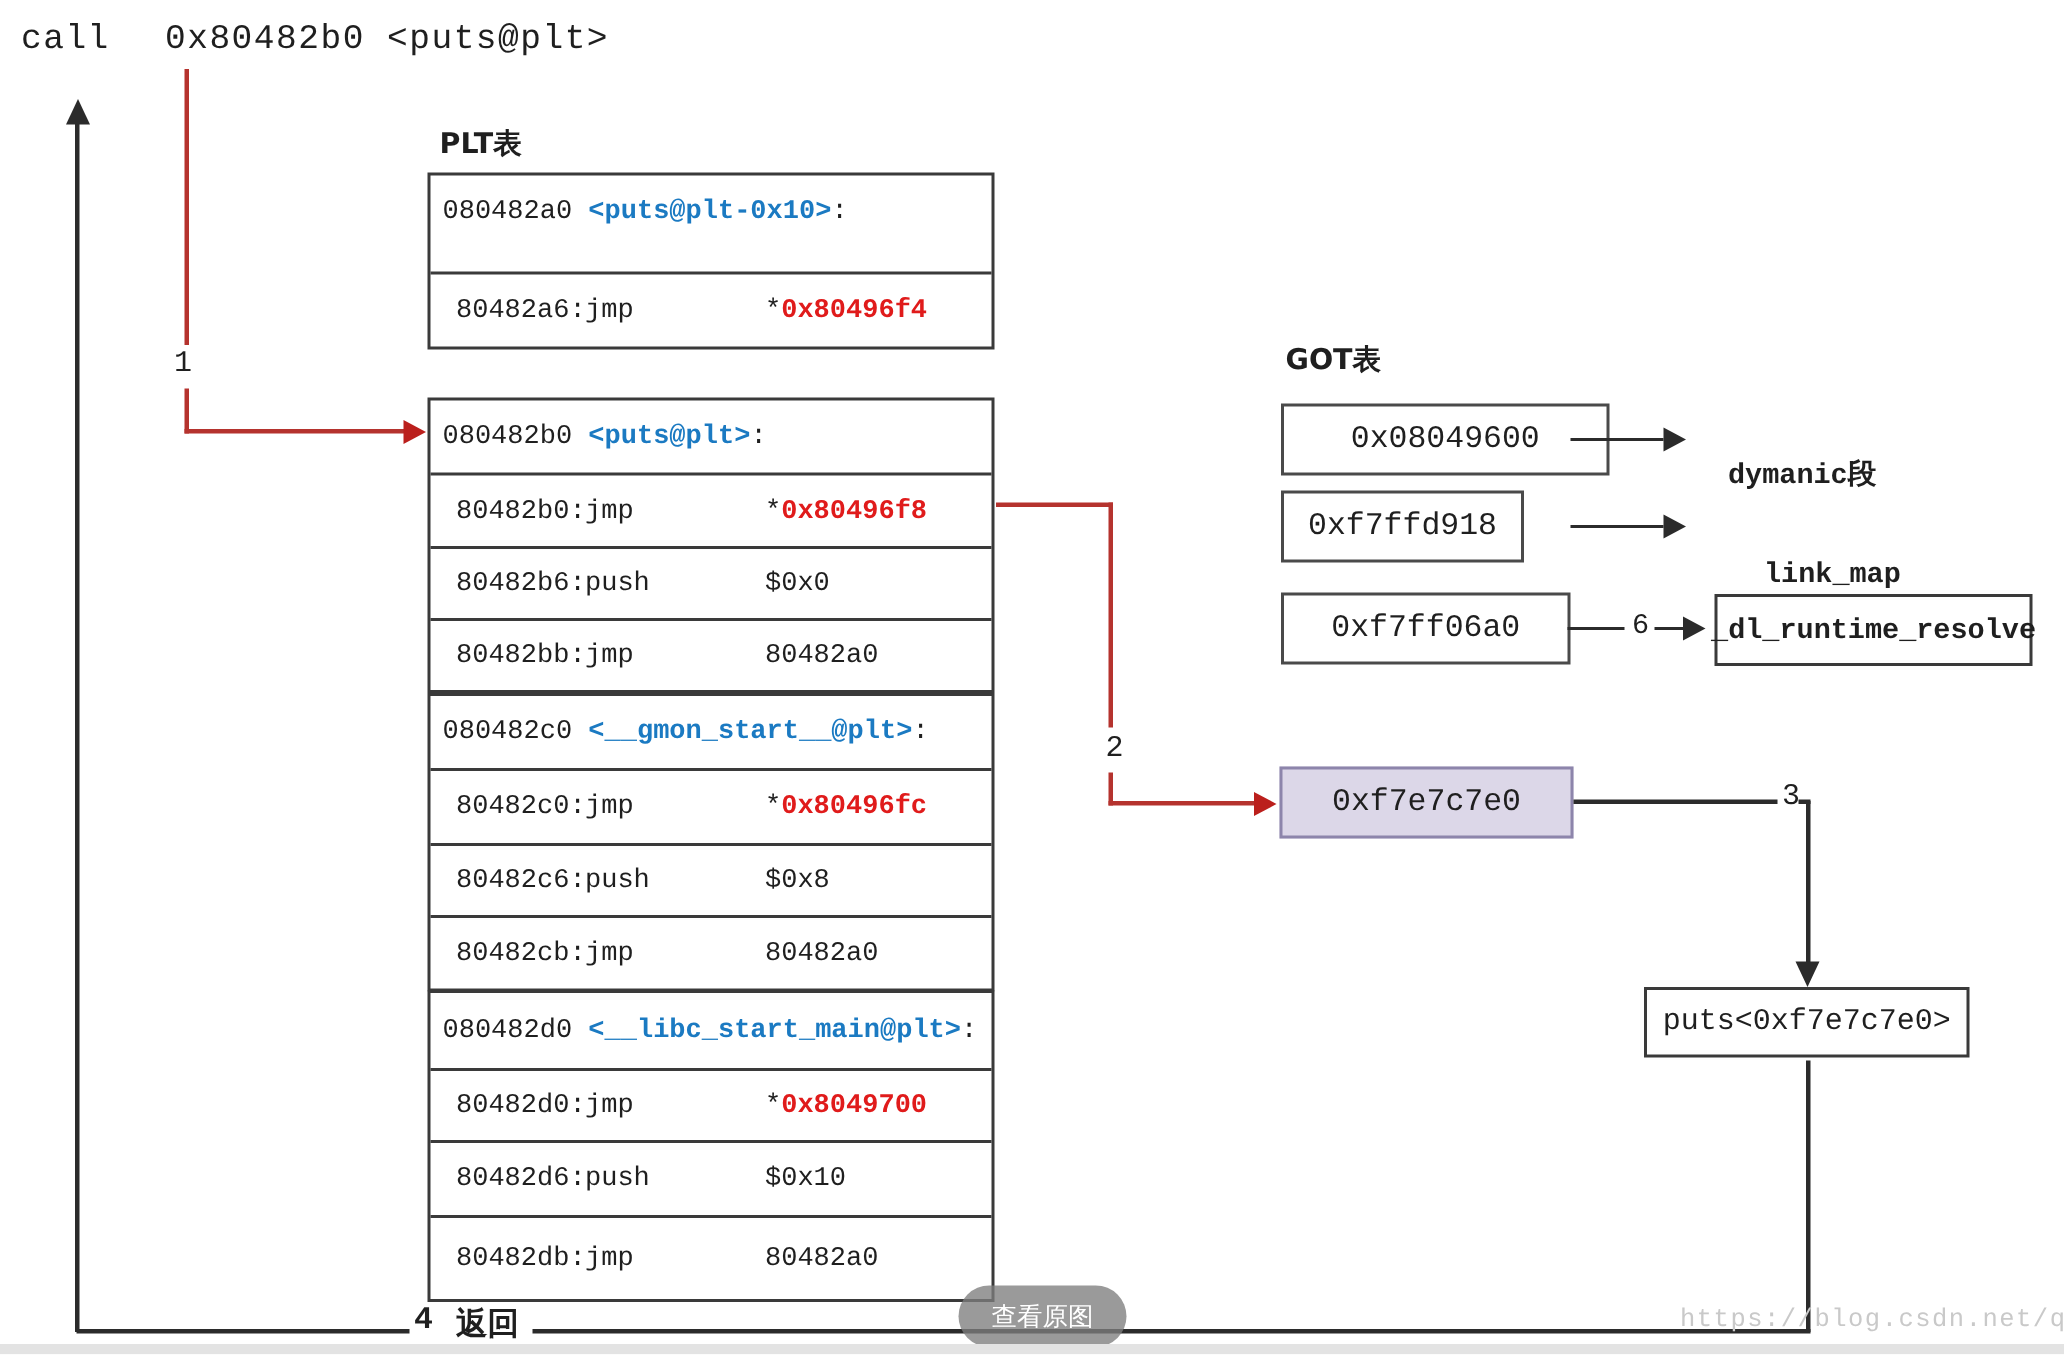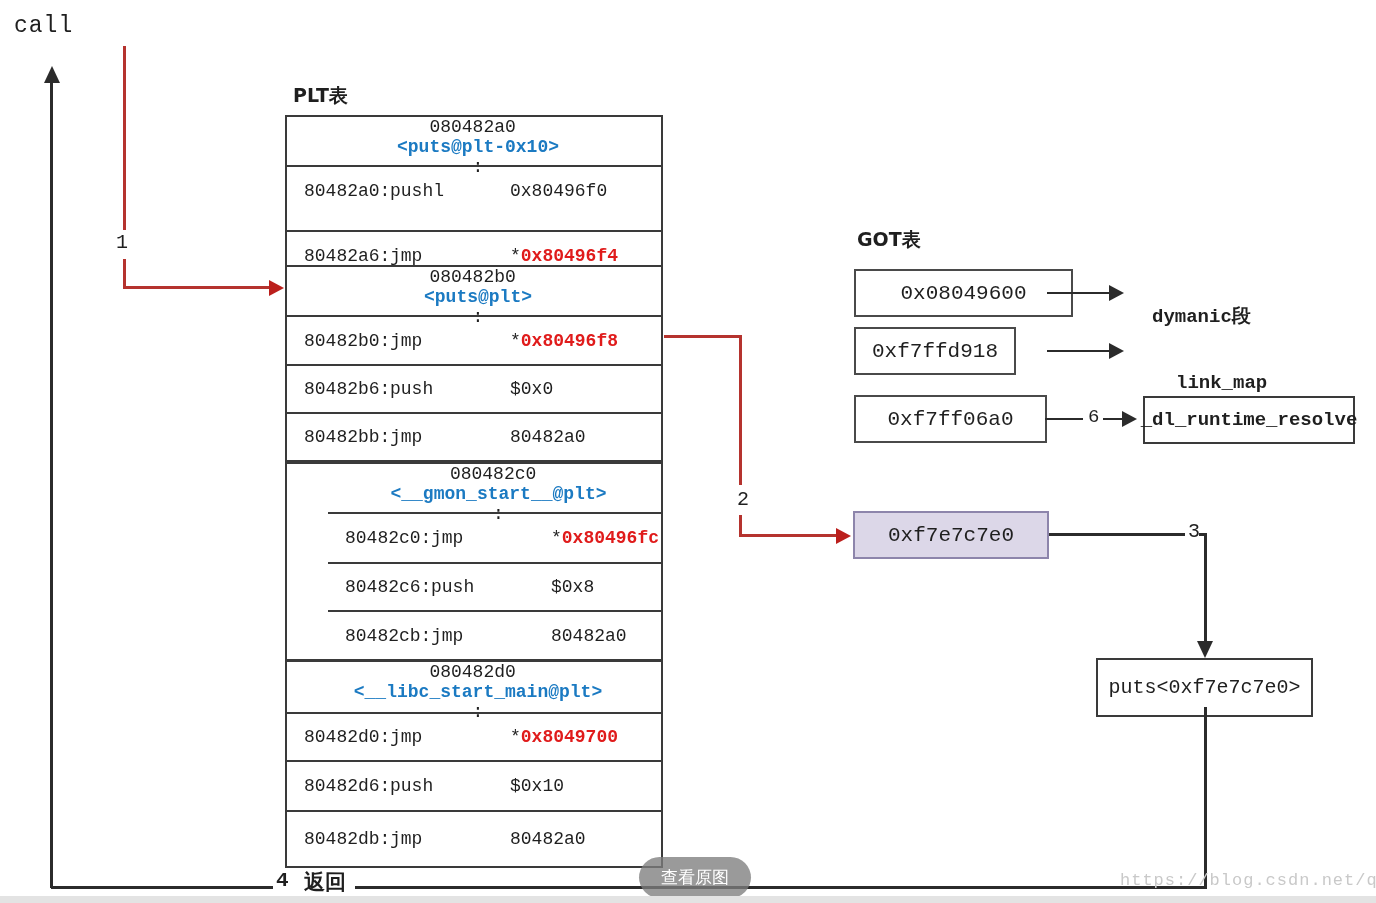--- a/index.html
+++ b/index.html
@@ -22,66 +22,66 @@
   .blue{color:#1b7ac2;font-weight:bold;}
   .redtext{color:#e01b1b;font-weight:bold;}
   
   .box{position:absolute;border:2px solid #4a4a4a;background:#fff;box-sizing:border-box;
        display:flex;align-items:center;justify-content:center;font-size:21px;}
   .box.resolved{background:#dcd7e8;border-color:#8d85ab;}
   .box.boldlabel{font-size:19px;font-weight:bold;}
   
   .plt-block{position:absolute;left:285px;width:378px;border:2px solid #3a3a3a;background:#fff;box-sizing:border-box;}
   .plt-row{display:flex;align-items:center;font-size:18px;box-sizing:border-box;border-top:2px solid #3a3a3a;white-space:pre;}
-  .plt-row:first-child{border-top:none;flex-direction:column;}
+  .plt-row:first-child{border-top:none;}
   .plt-row.hdr{padding-left:8px;}
   .plt-row.ins{padding-left:17px;}
   .c-addr{display:inline-block;width:86px;}
   .c-mnem{display:inline-block;width:120px;}
   .got-target{position:absolute;font-size:19px;font-weight:bold;white-space:nowrap;margin-top:32px;}
   .watermark{position:absolute;font-size:17px;color:#c9c9c9;letter-spacing:1px;white-space:nowrap;}
   .view-btn{position:absolute;border:none;border-radius:21px;background:rgba(125,125,125,0.78);
             color:#ffffff;font-size:17px;font-family:"DejaVu Sans","Liberation Sans",sans-serif;
             display:flex;align-items:center;justify-content:center;cursor:pointer;}
   .btm-strip{position:absolute;left:0;right:0;bottom:0;height:7px;background:#e3e3e3;}
 </style>
 </head>
 <body>
 
 <div class="canvas">
 
   <span class="abs calltxt" style="left:14px;top:13px;">call</span>
+  <span class="abs calltxt" style="left:110px;top:13px;">0x80482b0 &lt;puts@plt&gt;</span>
 
   <div class="arr up" style="left:44px;top:66px;"></div>
   <div class="ln" style="left:50px;top:82px;width:2.5px;height:806px;"></div>
   <div class="ln" style="left:51px;top:886px;width:222px;height:2.5px;"></div>
   <span class="abs flow-num" style="left:274px;top:869px;font-weight:bold;font-size:21px;">4</span>
   <span class="abs flow-num" style="left:302px;top:868px;font-weight:bold;font-size:21px;font-family:'DejaVu Sans','Liberation Sans',sans-serif;">返回</span>
   <div class="ln" style="left:355px;top:886px;width:852px;height:2.5px;"></div>
 
   <div class="ln red" style="left:123px;top:46px;width:3px;height:184px;"></div>
   <span class="abs flow-num" style="left:114px;top:231px;">1</span>
   <div class="ln red" style="left:123px;top:259px;width:3px;height:30px;"></div>
   <div class="ln red" style="left:123px;top:286px;width:148px;height:3px;"></div>
   <div class="arr right red" style="left:269px;top:280px;"></div>
 
   <div class="abs sect-title" style="left:293px;top:83px;font-family:'DejaVu Sans','Liberation Sans',sans-serif;">PLT表</div>
   <div id="plt-table">
       <div class="plt-block" style="top: 115px;">
         <div class="plt-row hdr" style="height: 48px;"><span>080482a0 </span><span class="blue">&lt;puts@plt-0x10&gt;</span><span>:</span></div>
-        <div class="plt-row ins" style="height: 49px;"><span class="c-addr">80482a0:</span><span class="c-mnem">pushl</span><span>0x80496f0</span></div>
         <div class="plt-row ins" style="height: 50px; margin-top: 16px;"><span class="c-addr">80482a6:</span><span class="c-mnem">jmp</span><span><span>*</span><span class="redtext">0x80496f4</span></span></div>
       </div>
       <div class="plt-block" style="top: 265px;">
         <div class="plt-row hdr" style="height: 48px;"><span>080482b0 </span><span class="blue">&lt;puts@plt&gt;</span><span>:</span></div>
         <div class="plt-row ins" style="height: 49px;"><span class="c-addr">80482b0:</span><span class="c-mnem">jmp</span><span><span>*</span><span class="redtext">0x80496f8</span></span></div>
         <div class="plt-row ins" style="height: 48px;"><span class="c-addr">80482b6:</span><span class="c-mnem">push</span><span>$0x0</span></div>
         <div class="plt-row ins" style="height: 48px;"><span class="c-addr">80482bb:</span><span class="c-mnem">jmp</span><span>80482a0</span></div>
       </div>
-      <div class="plt-block" style="top: 462px; padding-left: 41px;">
+      <div class="plt-block" style="top: 462px;">
         <div class="plt-row hdr" style="height: 48px;"><span>080482c0 </span><span class="blue">&lt;__gmon_start__@plt&gt;</span><span>:</span></div>
         <div class="plt-row ins" style="height: 50px;"><span class="c-addr">80482c0:</span><span class="c-mnem">jmp</span><span><span>*</span><span class="redtext">0x80496fc</span></span></div>
         <div class="plt-row ins" style="height: 48px;"><span class="c-addr">80482c6:</span><span class="c-mnem">push</span><span>$0x8</span></div>
         <div class="plt-row ins" style="height: 49px;"><span class="c-addr">80482cb:</span><span class="c-mnem">jmp</span><span>80482a0</span></div>
       </div>
       <div class="plt-block" style="top: 660px;">
         <div class="plt-row hdr" style="height: 50px;"><span>080482d0 </span><span class="blue">&lt;__libc_start_main@plt&gt;</span><span>:</span></div>
         <div class="plt-row ins" style="height: 48px;"><span class="c-addr">80482d0:</span><span class="c-mnem">jmp</span><span><span>*</span><span class="redtext">0x8049700</span></span></div>
         <div class="plt-row ins" style="height: 50px;"><span class="c-addr">80482d6:</span><span class="c-mnem">push</span><span>$0x10</span></div>
         <div class="plt-row ins" style="height: 56px;"><span class="c-addr">80482db:</span><span class="c-mnem">jmp</span><span>80482a0</span></div>
@@ -124,21 +124,21 @@
   <div class="box resolved" style="left:853px;top:511px;width:196px;height:48px;">
     <span>0xf7e7c7e0</span>
   </div>
 
   <div class="ln" style="left:1049px;top:533px;width:136px;height:2.5px;"></div>
   <span class="abs flow-num" style="left:1186px;top:520px;">3</span>
   <div class="ln" style="left:1199px;top:533px;width:8px;height:2.5px;"></div>
   <div class="ln" style="left:1204px;top:534px;width:2.5px;height:110px;"></div>
   <div class="arr down" style="left:1197px;top:641px;"></div>
 
-  <div class="box" style="left:1096px;top:658px;width:217px;height:59px;border-color:#3a3a3a;font-size:20px;">
+  <div class="box" style="left:1096px;top:658px;width:217px;height:47px;border-color:#3a3a3a;font-size:20px;">
     <span>puts&lt;0xf7e7c7e0&gt;</span>
   </div>
 
   <div class="ln" style="left:1204px;top:707px;width:2.5px;height:181px;"></div>
 
   <button class="view-btn" style="left:639px;top:857px;width:112px;height:41px;">查看原图</button>
 
   <span class="watermark" style="left:1120px;top:871px;">https://blog.csdn.net/qq_43430261</span>
 
   <div class="btm-strip"></div>

